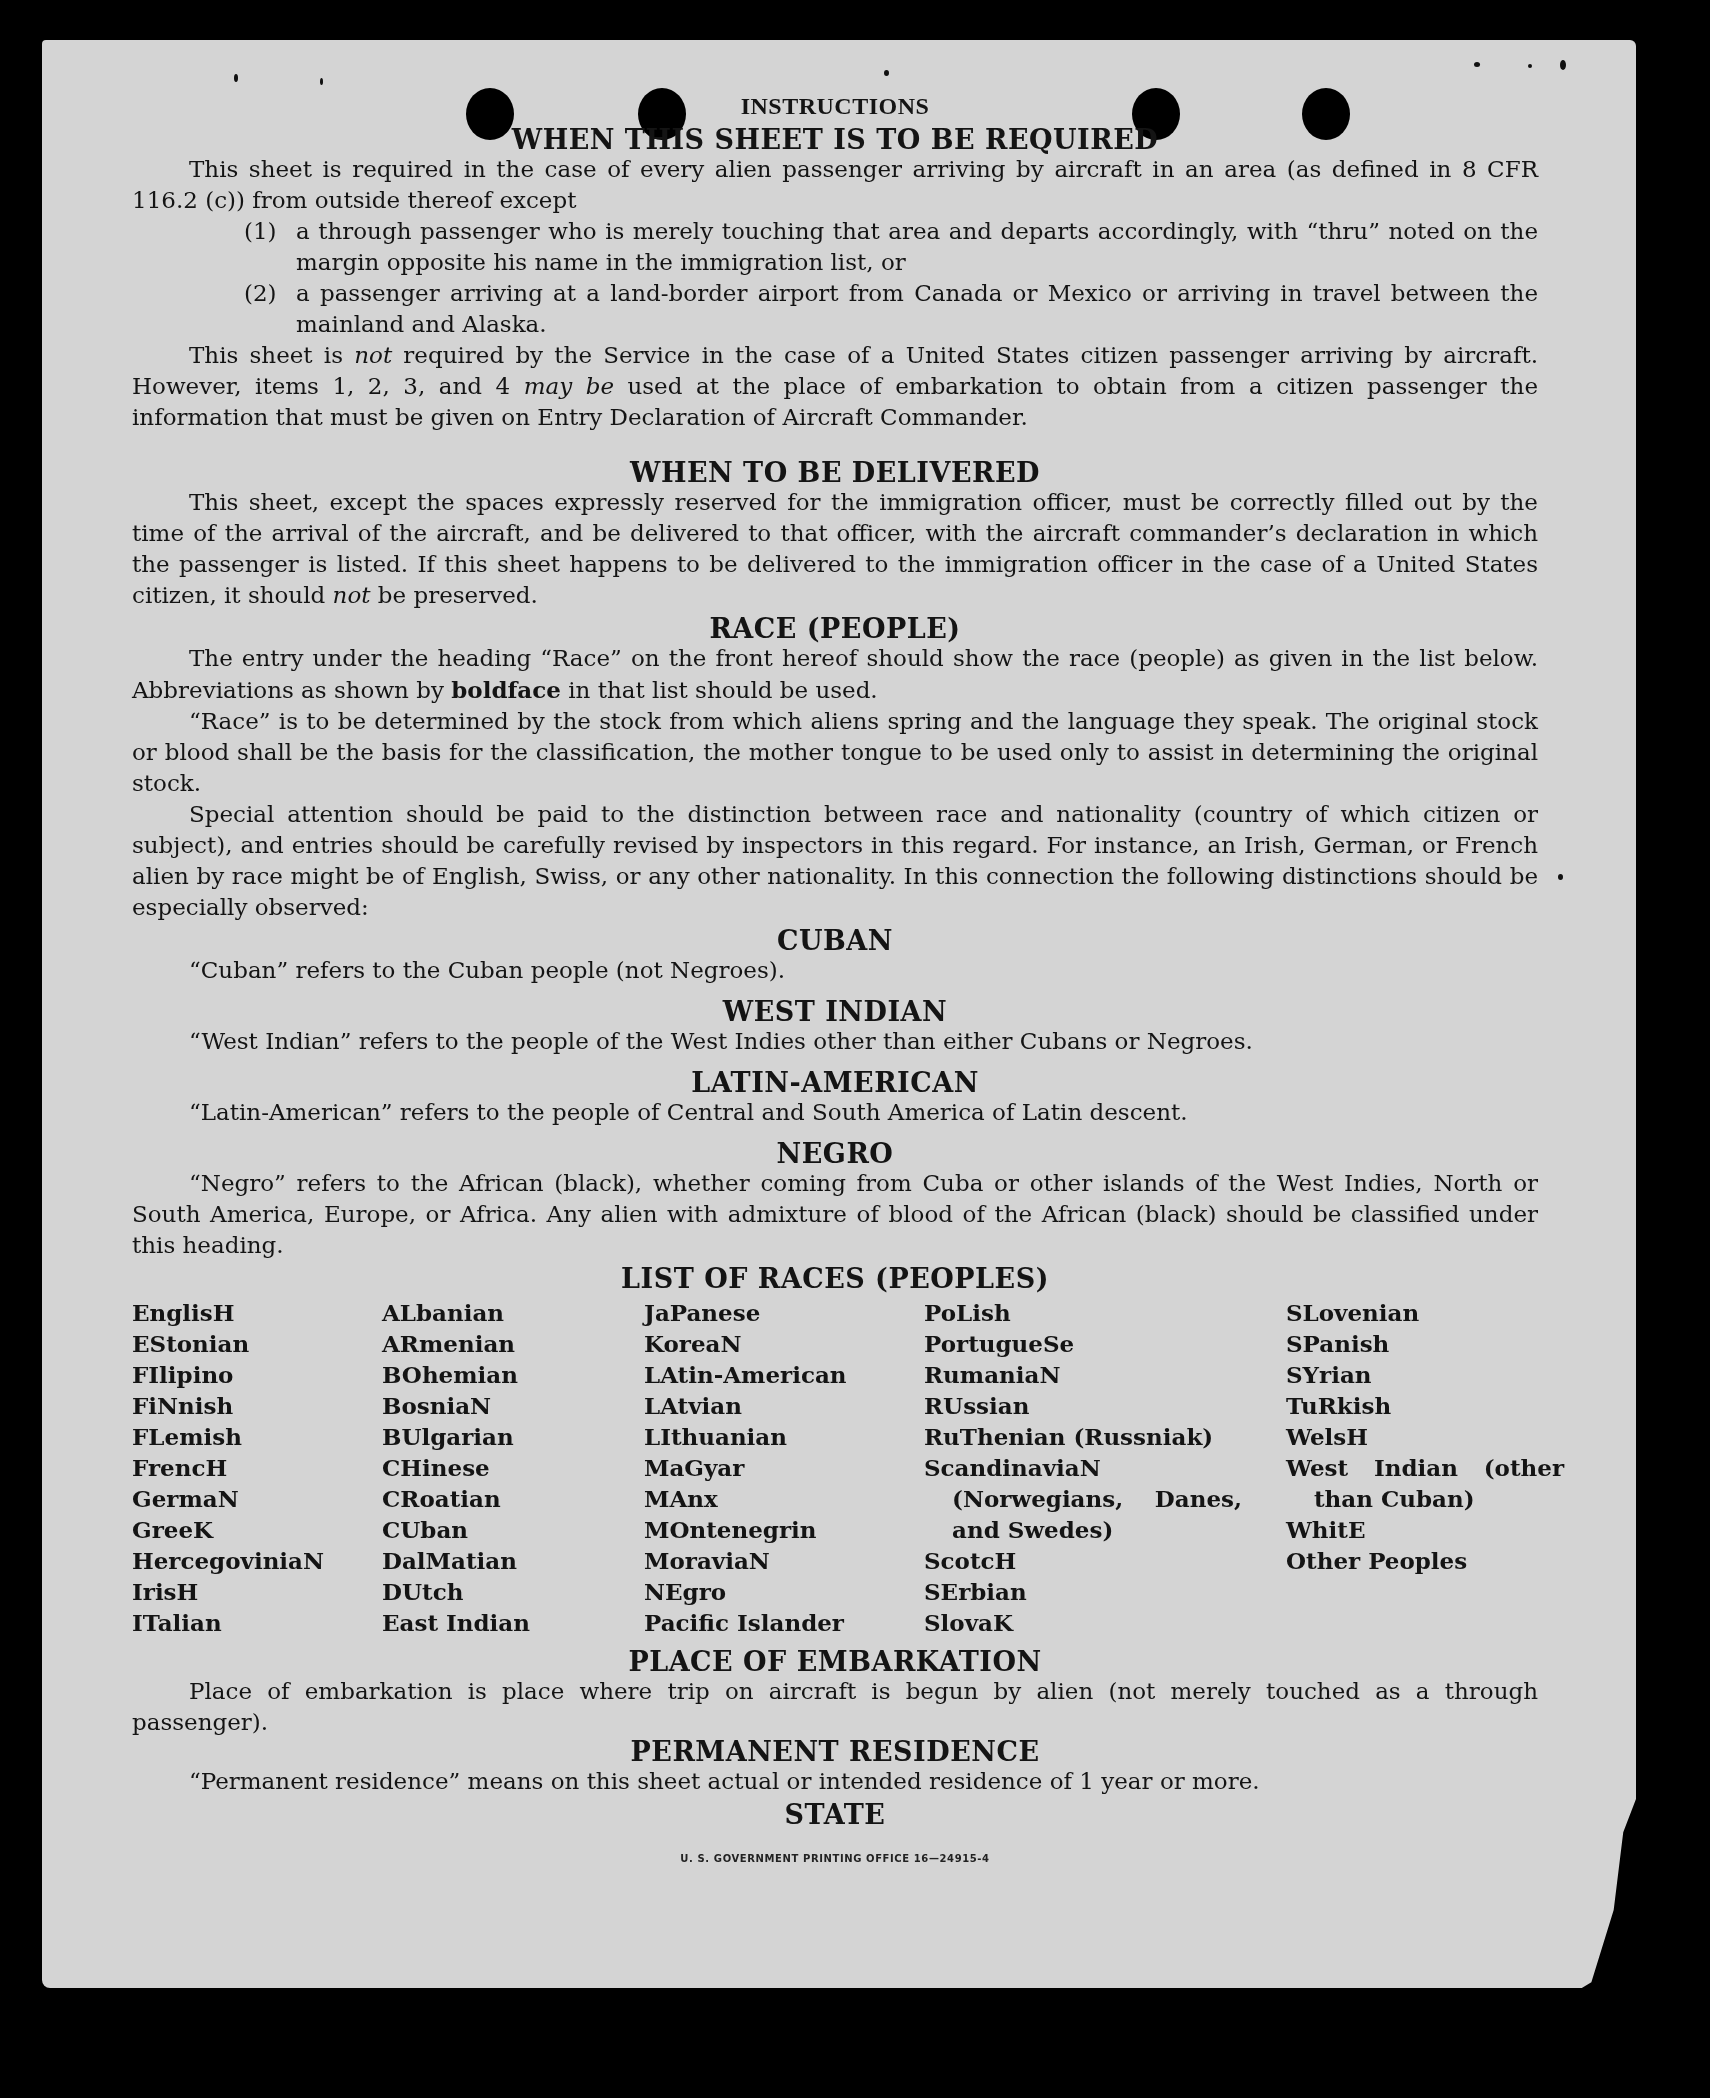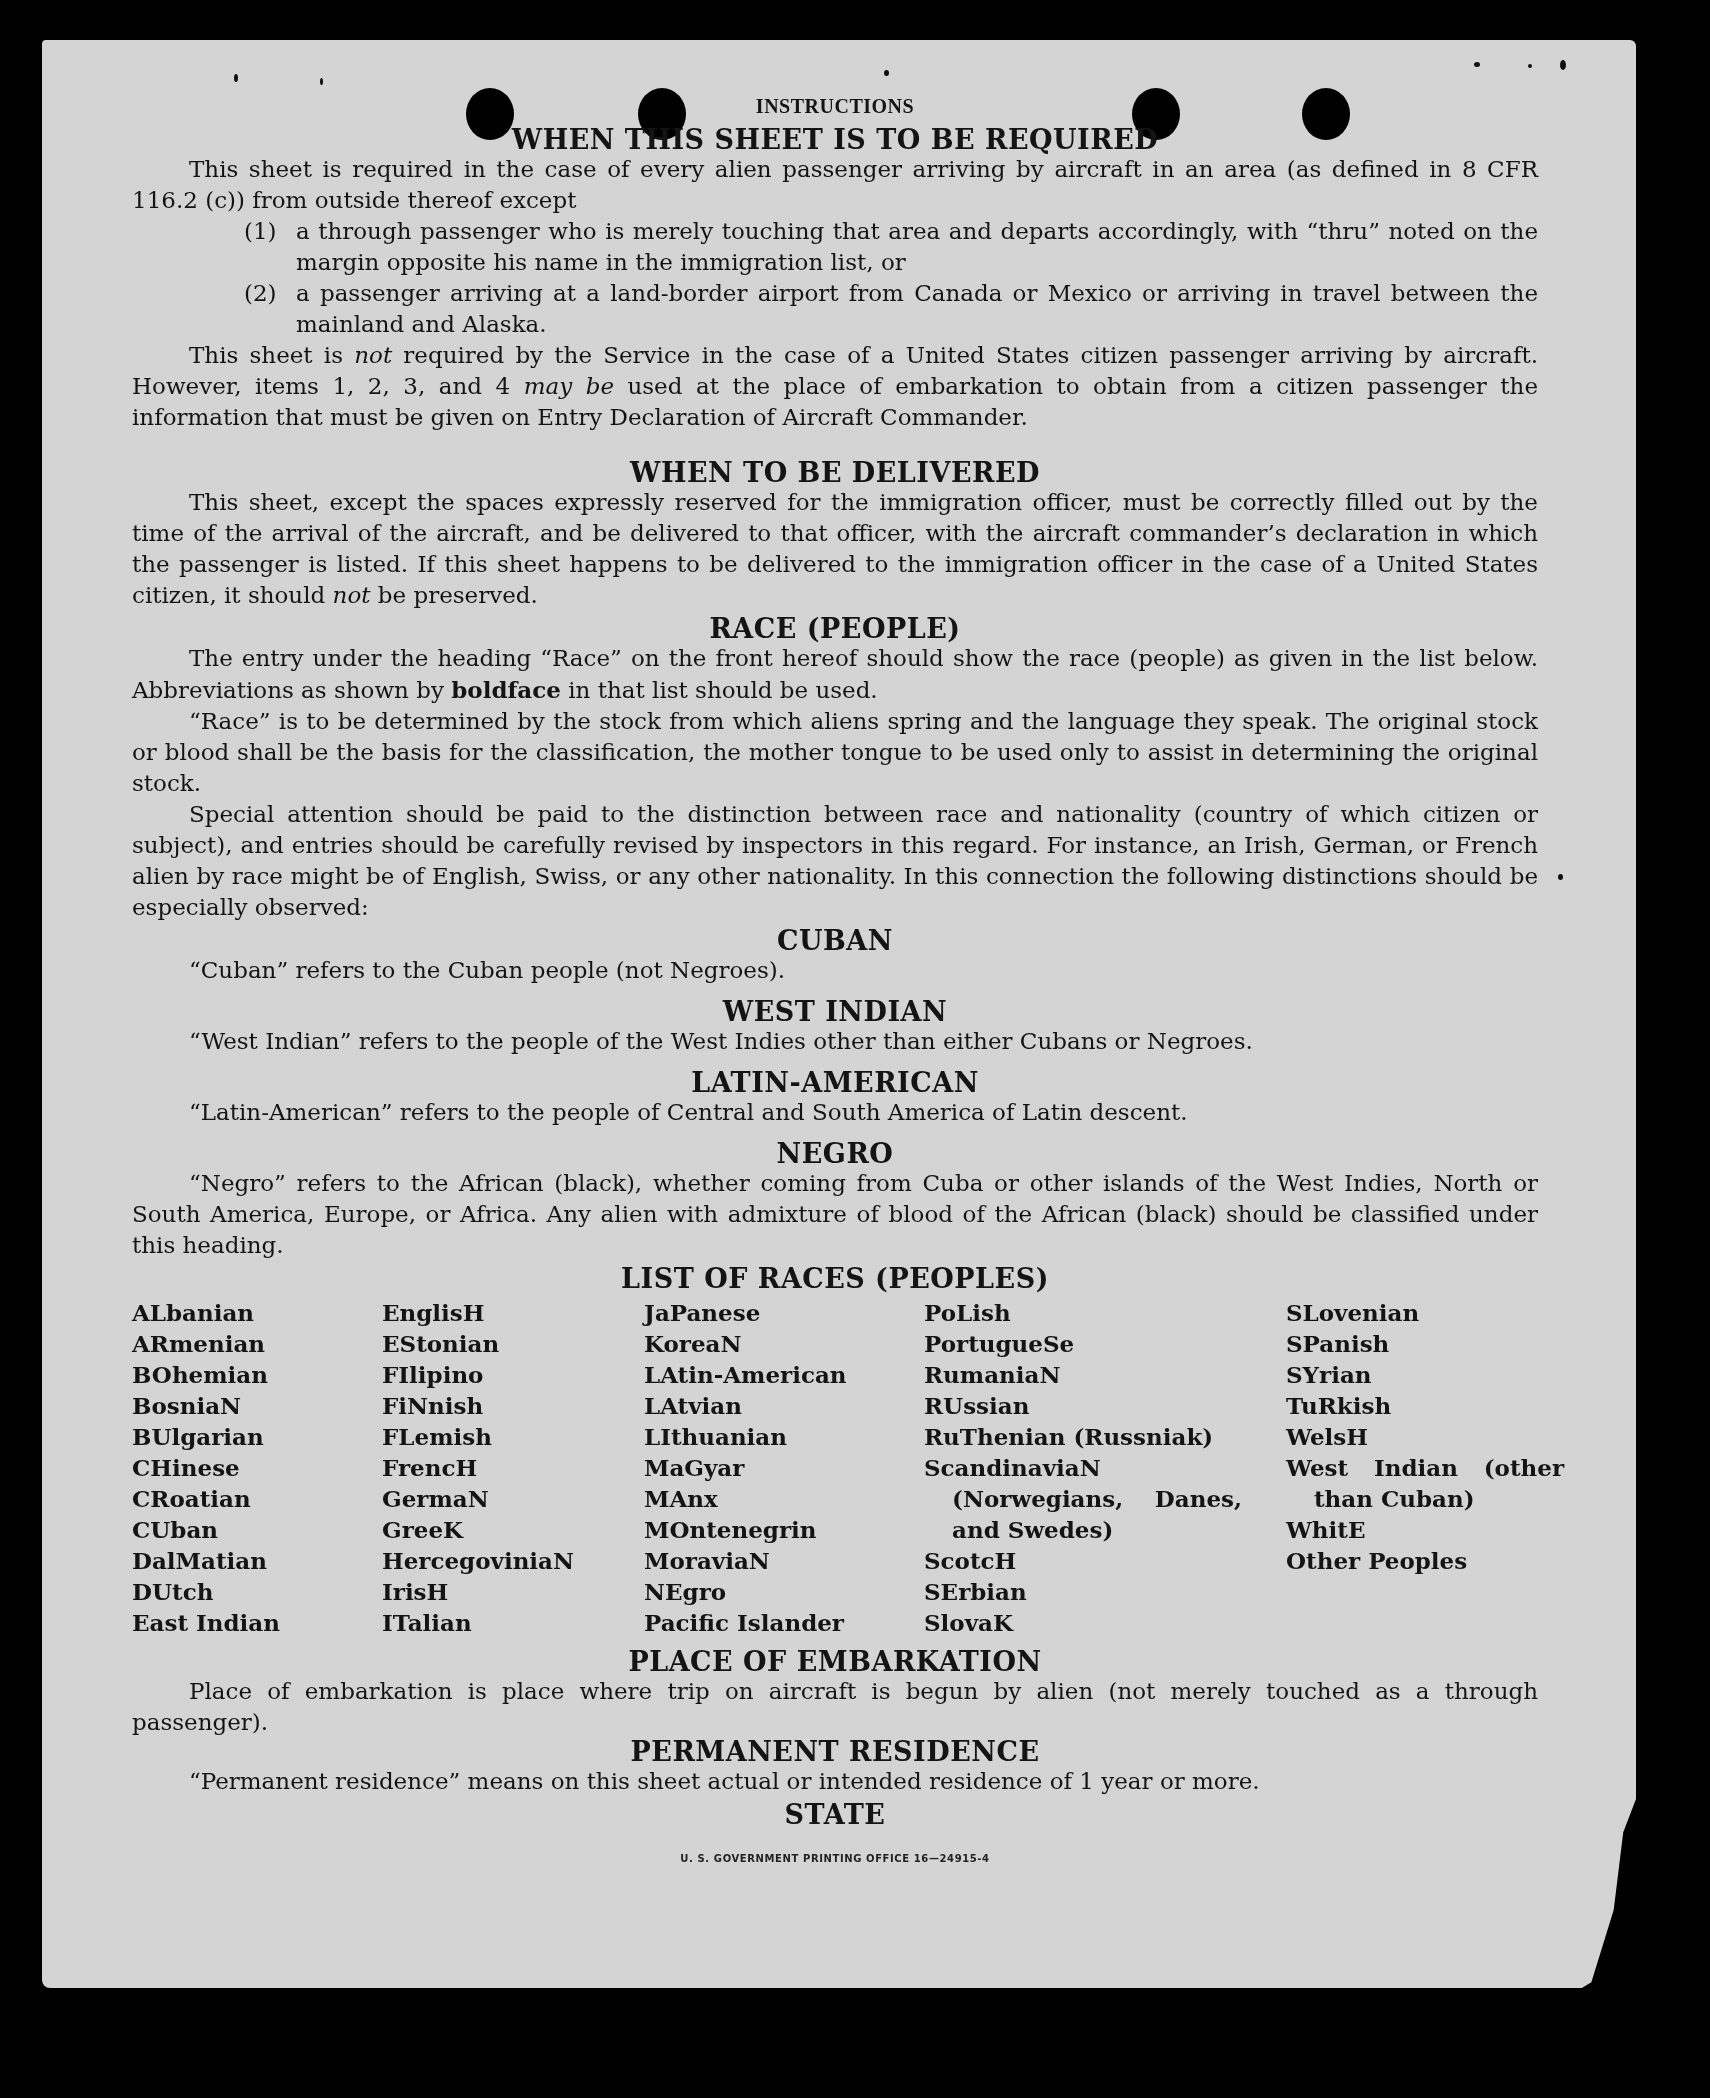--- a/index.html
+++ b/index.html
@@ -6,21 +6,21 @@
   body { width: 1710px; height: 2098px; position: relative; overflow: hidden; }
   .sheet {
     position: absolute; left: 42px; top: 40px; width: 1594px; height: 1948px;
     background: #d4d4d4; border-radius: 4px 6px 2px 8px;
     font-family: "DejaVu Serif", "Liberation Serif", serif; color: #141414;
     clip-path: polygon(0 0, 100% 0, 100% 90.3%, 99.2% 92%, 98.6% 96%, 97.2% 99.7%, 96.6% 100%, 0 100%);
   }
   .hole { position: absolute; background: #000; border-radius: 50%; width: 48px; height: 52px; top: 48px; }
   .speck { position: absolute; background: #111; border-radius: 50%; }
   .content { position: absolute; left: 90px; top: 50px; width: 1406px; font-size: 23px; line-height: 31px; }
-  .title { text-align: center; font-weight: bold; font-size: 20px; line-height: 32px; font-family: "Liberation Serif", serif; letter-spacing: 0.5px; }
+  .title { text-align: center; font-weight: bold; font-size: 24px; line-height: 32px; font-family: "Liberation Serif", serif; letter-spacing: 0.5px; }
   .heading { text-align: center; font-weight: bold; font-size: 27px; line-height: 28px; letter-spacing: 0.5px; margin-top: 4px; }
   p { margin: 0; text-align: justify; }
   .indent { text-indent: 57px; }
   .item { display: flex; margin-left: 112px; }
   .item .num { width: 52px; flex: none; }
   .item .txt { flex: 1; text-align: justify; }
   .races { display: grid; grid-template-columns: 250px 262px 280px 362px 250px; margin-top: 4px; font-size: 23px; line-height: 31px; font-weight: bold; }
   .races .col div { white-space: nowrap; }
   .footer { text-align: center; font-family: "DejaVu Sans", sans-serif; font-size: 10px; font-weight: bold; margin-top: 14px; letter-spacing: 0.6px; color: #222; }
   .fold { position: absolute; right: 36px; bottom: 18px; width: 2px; height: 120px; background: #8a8a8a; transform: rotate(26deg); transform-origin: bottom; }
@@ -69,45 +69,45 @@
     <p class="indent">“Cuban” refers to the Cuban people (not Negroes).</p>
     <div class="heading" style="margin-top:12px;">WEST INDIAN</div>
     <p class="indent">“West Indian” refers to the people of the West Indies other than either Cubans or Negroes.</p>
     <div class="heading" style="margin-top:12px;">LATIN-AMERICAN</div>
     <p class="indent">“Latin-American” refers to the people of Central and South America of Latin descent.</p>
     <div class="heading" style="margin-top:12px;">NEGRO</div>
     <p class="indent">“Negro” refers to the African (black), whether coming from Cuba or other islands of the West Indies, North or South America, Europe, or Africa.  Any alien with admixture of blood of the African (black) should be classified under this heading.</p>
 
     <div class="heading">LIST OF RACES (PEOPLES)</div>
     <div class="races">
+      <div class="col" id="col1">
+          <div>EnglisH</div>
+          <div>EStonian</div>
+          <div>FIlipino</div>
+          <div>FiNnish</div>
+          <div>FLemish</div>
+          <div>FrencH</div>
+          <div>GermaN</div>
+          <div>GreeK</div>
+          <div>HercegoviniaN</div>
+          <div>IrisH</div>
+          <div>ITalian</div>
+        </div>
       <div class="col" id="col0">
           <div>ALbanian</div>
           <div>ARmenian</div>
           <div>BOhemian</div>
           <div>BosniaN</div>
           <div>BUlgarian</div>
           <div>CHinese</div>
           <div>CRoatian</div>
           <div>CUban</div>
           <div>DalMatian</div>
           <div>DUtch</div>
           <div>East Indian</div>
-        </div>
-      <div class="col" id="col1">
-          <div>EnglisH</div>
-          <div>EStonian</div>
-          <div>FIlipino</div>
-          <div>FiNnish</div>
-          <div>FLemish</div>
-          <div>FrencH</div>
-          <div>GermaN</div>
-          <div>GreeK</div>
-          <div>HercegoviniaN</div>
-          <div>IrisH</div>
-          <div>ITalian</div>
         </div>
       <div class="col" id="col2">
           <div>JaPanese</div>
           <div>KoreaN</div>
           <div>LAtin-American</div>
           <div>LAtvian</div>
           <div>LIthuanian</div>
           <div>MaGyar</div>
           <div>MAnx</div>
           <div>MOntenegrin</div>

